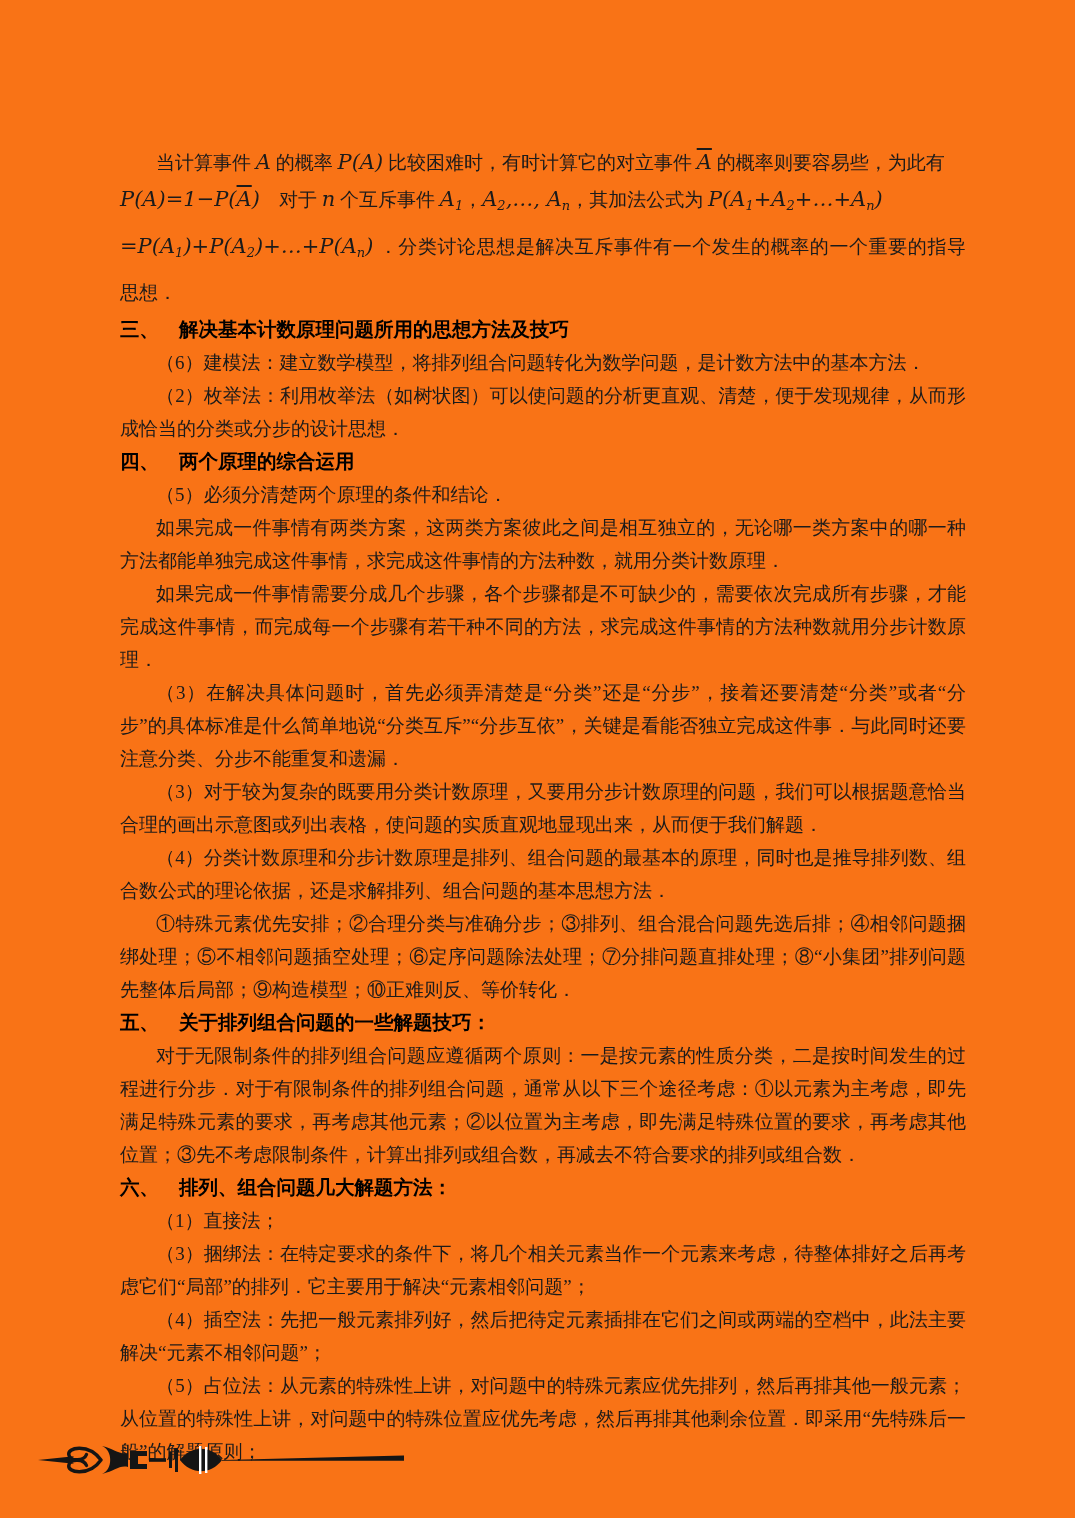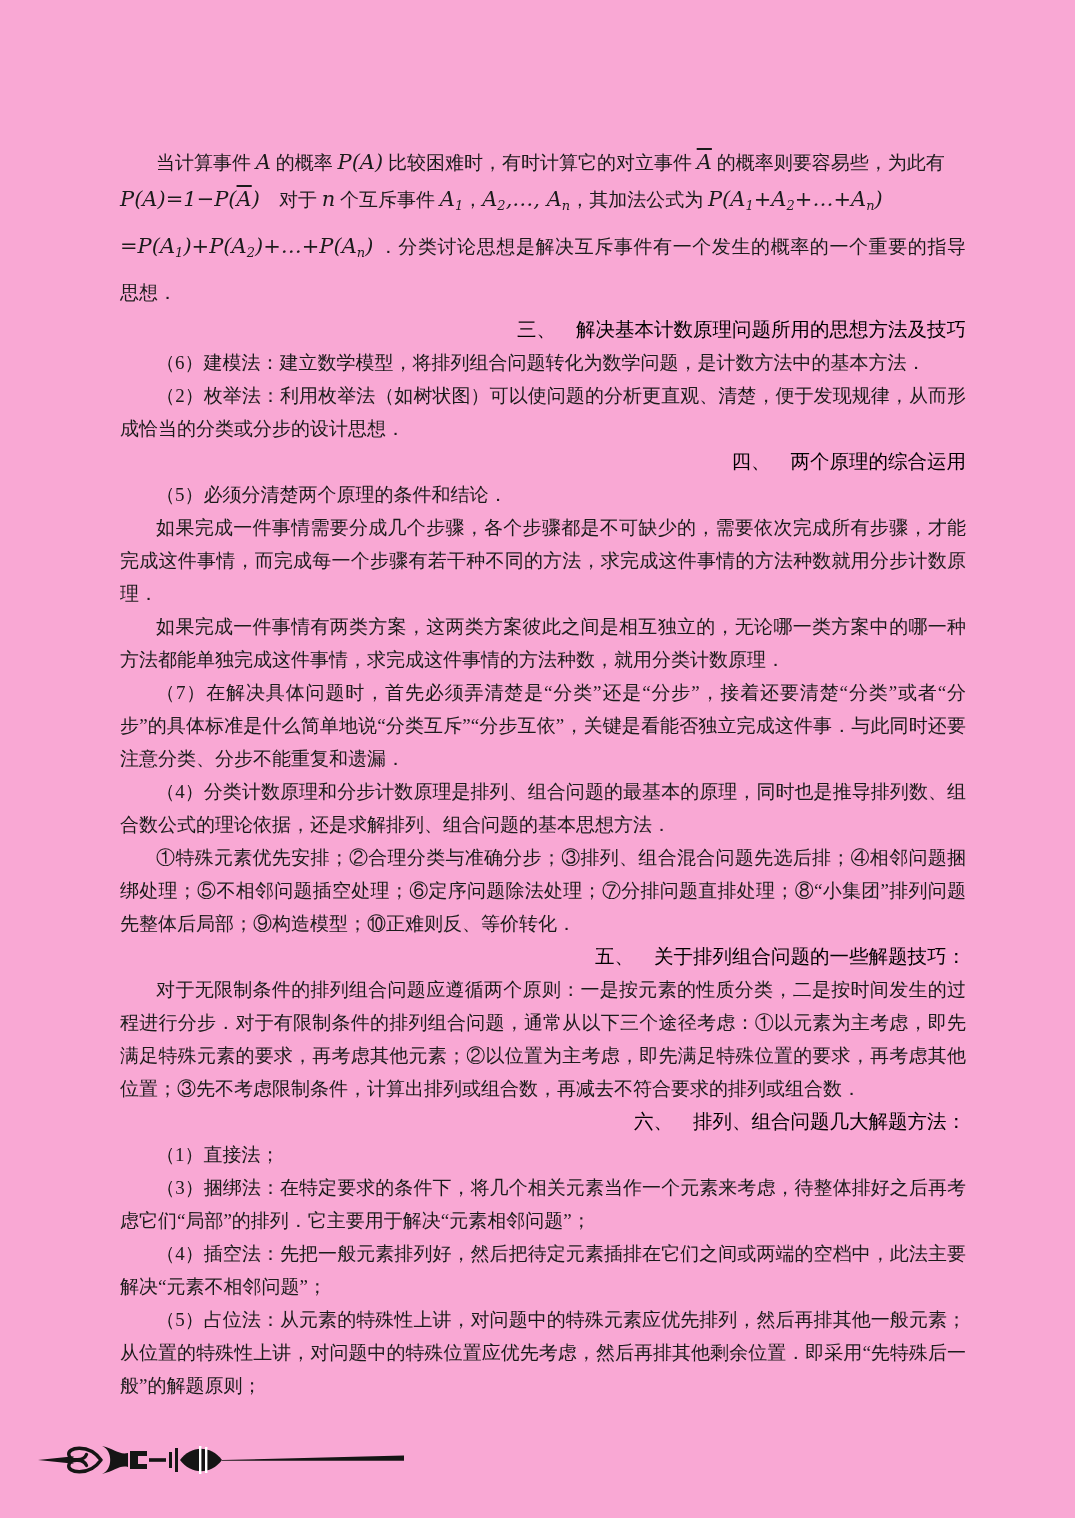--- a/index.html
+++ b/index.html
@@ -5,21 +5,21 @@
   html,body{margin:0;padding:0;}
   body{
     width:1075px;height:1518px;
     background:#ffffff;
     overflow:hidden;
     font-family:"Liberation Serif","DejaVu Serif",serif;
   }
   .page{
     position:relative;
     width:1075px;height:1518px;
-    background:#f9a8d4;
+    background:#f97316;
     color:#1b1b1b;
   }
   .content{
     position:absolute;
     left:120px;top:146px;
     width:846px;
     font-size:19px;
     line-height:33px;
     text-align:justify;
   }
@@ -30,24 +30,24 @@
     text-indent:0;
     margin:3px 0;
   }
   .seg-cn{font-style:normal;}
   .seg-math{font-family:"DejaVu Serif",serif;font-style:italic;font-size:21px;}
   .seg-bar{font-family:"DejaVu Serif",serif;font-style:italic;font-size:21px;text-decoration:overline;}
   .seg-sub{font-family:"DejaVu Serif",serif;font-style:italic;font-size:13px;vertical-align:-4px;}
   .sec-head{
     margin:0;padding:0;
     font-family:"Liberation Sans","DejaVu Sans",sans-serif;
-    font-weight:400;
+    font-weight:700;
     font-size:19.5px;
     color:#000;
-    text-align:right;
+    text-align:left;
   }
   .sec-num{display:inline-block;margin-right:20px;}
   .ornament{
     position:absolute;
     left:38px;top:1438px;
     width:368px;height:44px;
   }
 </style>
 </head>
 <body>
@@ -65,23 +65,24 @@
       </p>
       <p class="para indent">（6）建模法：建立数学模型，将排列组合问题转化为数学问题，是计数方法中的基本方法．</p>
       <p class="para indent">（2）枚举法：利用枚举法（如树状图）可以使问题的分析更直观、清楚，便于发现规律，从而形成恰当的分类或分步的设计思想．</p>
     </div>
 
     <div class="sec">
       <p class="para sec-head">
         <span class="sec-num">四、</span><span class="sec-title">两个原理的综合运用</span>
       </p>
       <p class="para indent">（5）必须分清楚两个原理的条件和结论．</p>
+      <p class="para indent">如果完成一件事情有两类方案，这两类方案彼此之间是相互独立的，无论哪一类方案中的哪一种方法都能单独完成这件事情，求完成这件事情的方法种数，就用分类计数原理．</p>
       <p class="para indent">如果完成一件事情需要分成几个步骤，各个步骤都是不可缺少的，需要依次完成所有步骤，才能完成这件事情，而完成每一个步骤有若干种不同的方法，求完成这件事情的方法种数就用分步计数原理．</p>
-      <p class="para indent">如果完成一件事情有两类方案，这两类方案彼此之间是相互独立的，无论哪一类方案中的哪一种方法都能单独完成这件事情，求完成这件事情的方法种数，就用分类计数原理．</p>
-      <p class="para indent">（7）在解决具体问题时，首先必须弄清楚是“分类”还是“分步”，接着还要清楚“分类”或者“分步”的具体标准是什么简单地说“分类互斥”“分步互依”，关键是看能否独立完成这件事．与此同时还要注意分类、分步不能重复和遗漏．</p>
+      <p class="para indent">（3）在解决具体问题时，首先必须弄清楚是“分类”还是“分步”，接着还要清楚“分类”或者“分步”的具体标准是什么简单地说“分类互斥”“分步互依”，关键是看能否独立完成这件事．与此同时还要注意分类、分步不能重复和遗漏．</p>
+      <p class="para indent">（3）对于较为复杂的既要用分类计数原理，又要用分步计数原理的问题，我们可以根据题意恰当合理的画出示意图或列出表格，使问题的实质直观地显现出来，从而便于我们解题．</p>
       <p class="para indent">（4）分类计数原理和分步计数原理是排列、组合问题的最基本的原理，同时也是推导排列数、组合数公式的理论依据，还是求解排列、组合问题的基本思想方法．</p>
     </div>
 
     <div class="sec">
       <p class="para indent">①特殊元素优先安排；②合理分类与准确分步；③排列、组合混合问题先选后排；④相邻问题捆绑处理；⑤不相邻问题插空处理；⑥定序问题除法处理；⑦分排问题直排处理；⑧“小集团”排列问题先整体后局部；⑨构造模型；⑩正难则反、等价转化．</p>
       <p class="para sec-head">
         <span class="sec-num">五、</span><span class="sec-title">关于排列组合问题的一些解题技巧：</span>
       </p>
       <p class="para indent">对于无限制条件的排列组合问题应遵循两个原则：一是按元素的性质分类，二是按时间发生的过程进行分步．对于有限制条件的排列组合问题，通常从以下三个途径考虑：①以元素为主考虑，即先满足特殊元素的要求，再考虑其他元素；②以位置为主考虑，即先满足特殊位置的要求，再考虑其他位置；③先不考虑限制条件，计算出排列或组合数，再减去不符合要求的排列或组合数．</p>
     </div>

